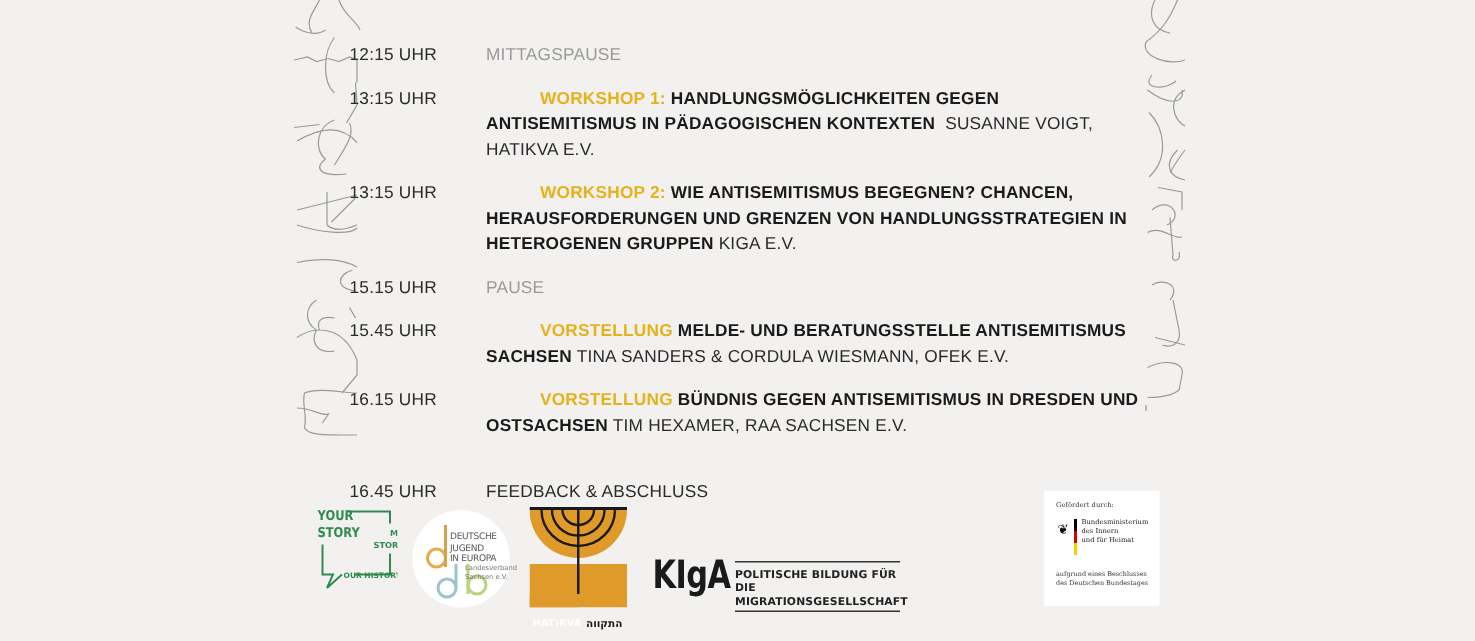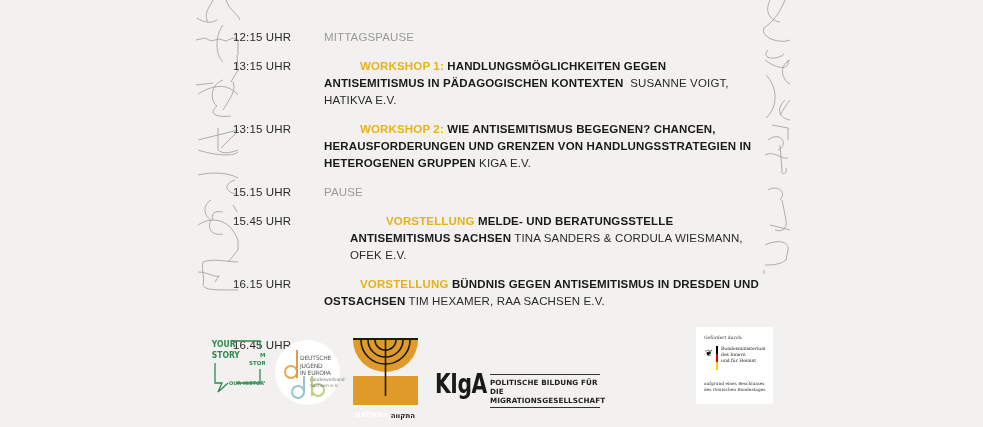--- a/index.html
+++ b/index.html
@@ -21,21 +21,21 @@
     .row .content .hl { color: #e6b219; font-weight: bold; margin-left: 36px; }
     .row .content .title { font-weight: bold; color: #1a1a1a; }
     .row .content .speaker { color: #2a2a2a; }
     .row .content.muted { color: #9a9a9a; }
     .row .content.plain { color: #2a2a2a; }
 
     .r1 { margin-top: 12px; }
     .r2 { margin-top: 12px; }
     .r3 { margin-top: 12px; }
     .r4 { margin-top: 12px; }
-    .r5 { margin-top: 12px; gap: 26px; }
+    .r5 { margin-top: 12px; }
     .r6 { margin-top: 12px; }
     .r7 { margin-top: 27px; }
 
     .logos { position: absolute; left: 0; top: 325px; width: 983px; height: 80px; }
     .logo { position: absolute; }
 
     .logo-yourstory { left: 210px; top: 12px; width: 55px; height: 60px; }
     .logo-djo { left: 275px; top: 15px; width: 65px; height: 65px; border-radius: 50%; background: #fff; }
     .logo-hatikva { left: 353px; top: 13px; width: 65px; height: 85px; }
     .logo-kiga { left: 432px; top: 45px; width: 170px; height: 30px; }
@@ -125,20 +125,21 @@
       <div class="time">16.15 UHR</div>
       <div class="content">
         <span class="hl">VORSTELLUNG</span>
         <span class="title">BÜNDNIS GEGEN ANTISEMITISMUS IN DRESDEN UND OSTSACHSEN</span>
         <span class="speaker">TIM HEXAMER, RAA SACHSEN E.V.</span>
       </div>
     </div>
 
     <div class="row r7">
       <div class="time">16.45 UHR</div>
+      <div class="content plain">FEEDBACK &amp; ABSCHLUSS</div>
     </div>
   </div>
 
   <div class="logos">
 
     <div class="logo logo-yourstory">
       <svg width="55" height="60" viewBox="0 0 55 60">
         <g fill="none" stroke="#2e8a4e" stroke-width="1.3">
           <path d="M22 4 L 50 4 L 50 12"></path>
           <path d="M50 32 L 50 46 L 26 46"></path>

